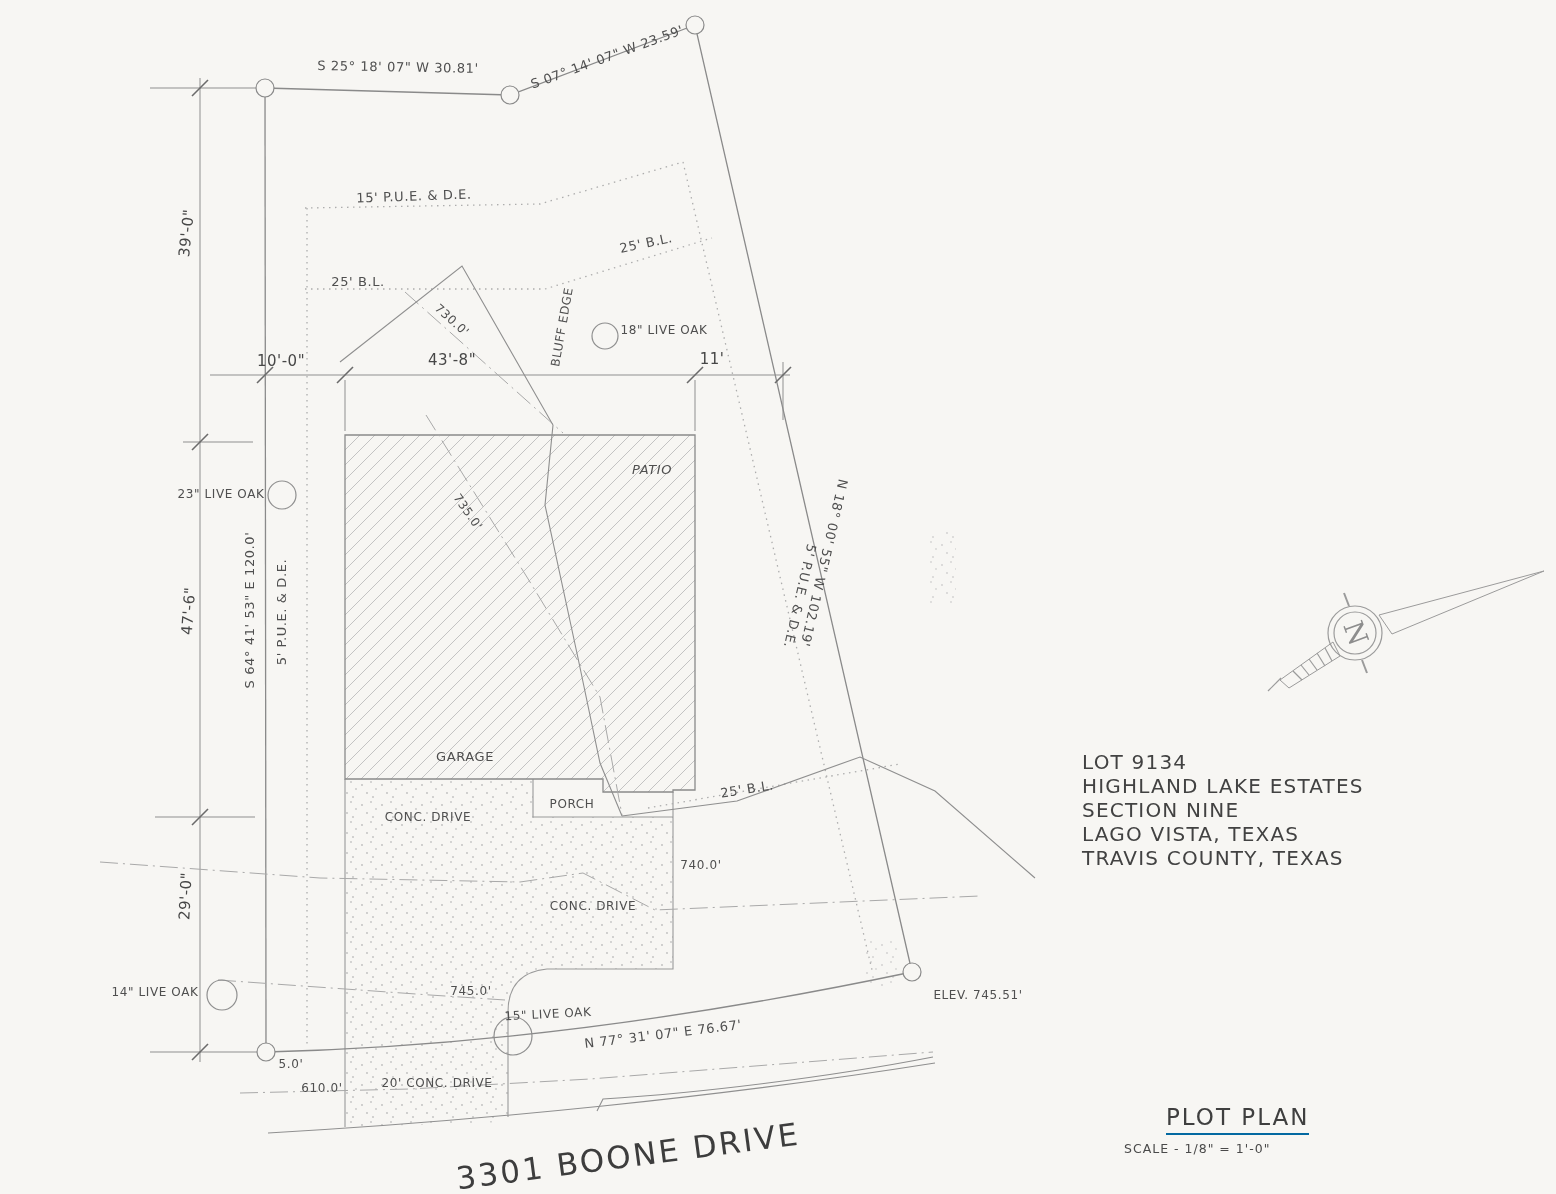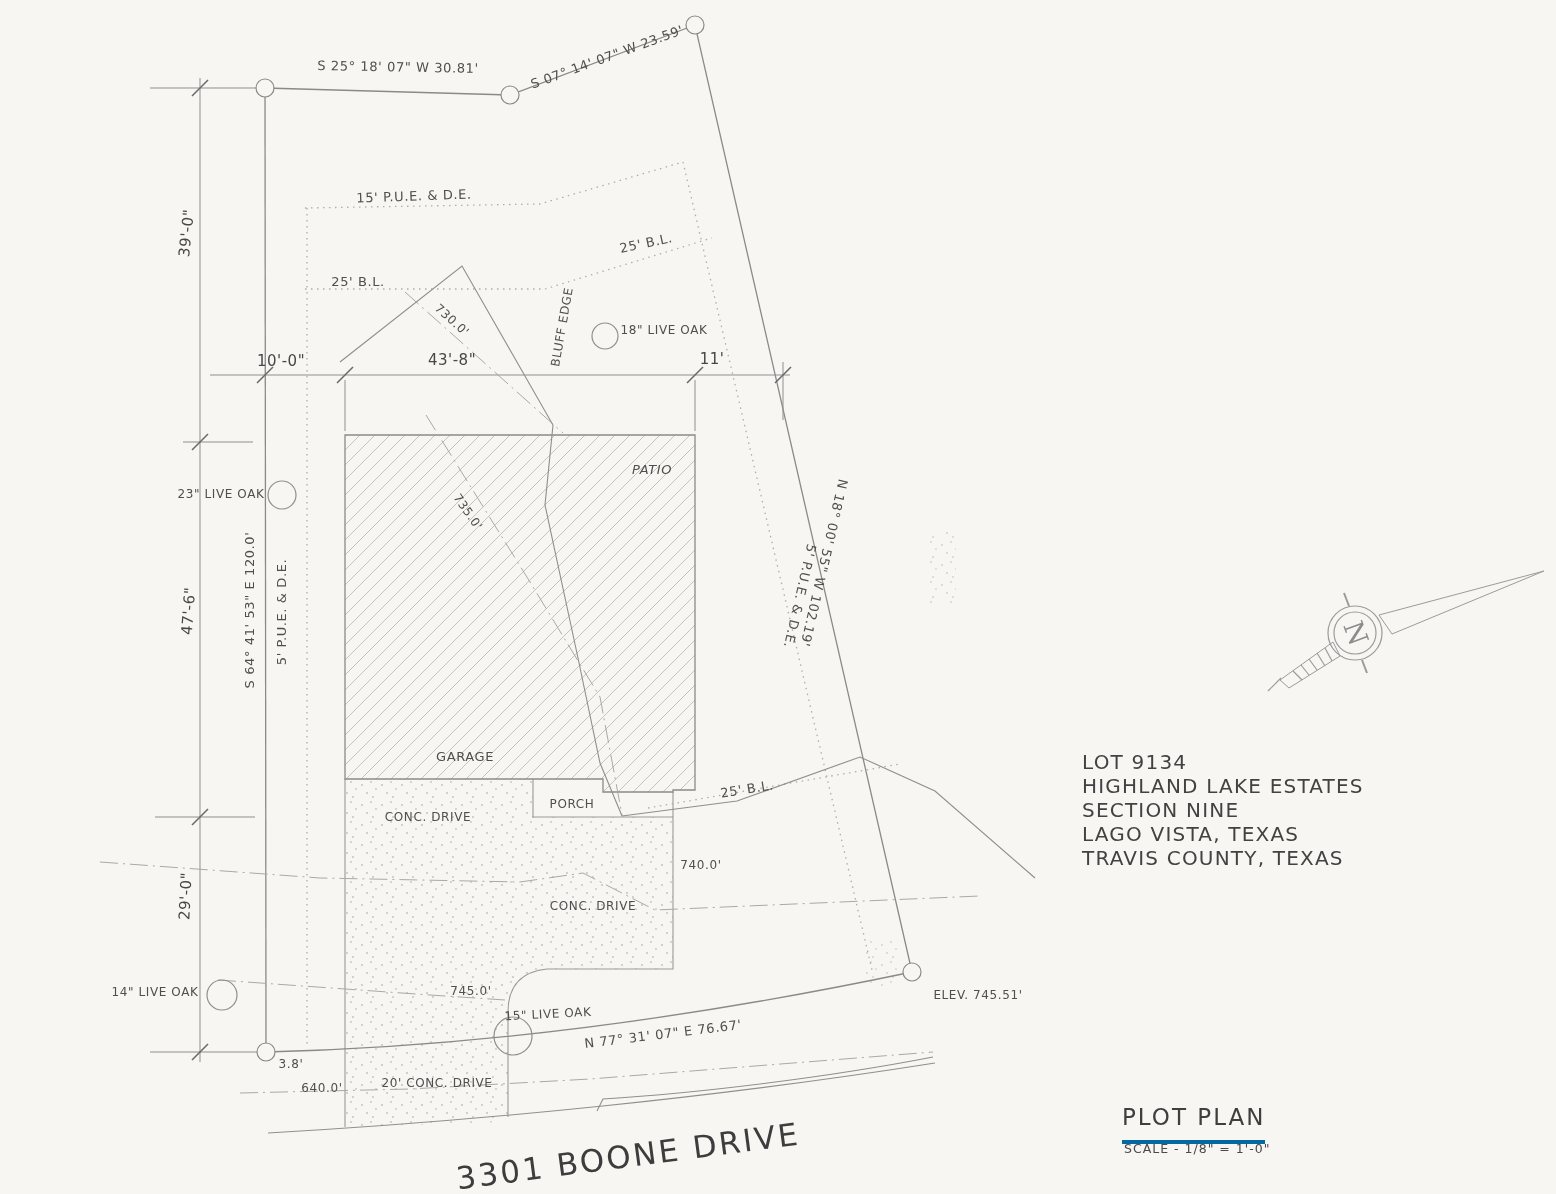--- a/index.html
+++ b/index.html
@@ -13,22 +13,22 @@
   .lbl{
     position:absolute;white-space:nowrap;
     transform:translate(-50%,-50%);
     font-size:13px;letter-spacing:.6px;color:#4f4f4f;line-height:1;
   }
   .sm{font-size:12px;}
   .dim{font-size:15px;letter-spacing:.5px;color:#474747;}
   .res-block{position:absolute;left:398px;top:604px;font-size:13px;letter-spacing:.6px;line-height:20px;color:#4a4a4a;}
   .title-block{position:absolute;left:1082px;top:750px;font-size:20px;letter-spacing:1.2px;line-height:24px;color:#424242;}
   .plan-title{
-    position:absolute;left:1122px;top:1104px;font-size:23px;letter-spacing:2px;color:#3f3f3f;
-    border-bottom:4px solid #0369a1;padding-bottom:10px;
+    position:absolute;left:1166px;top:1104px;font-size:23px;letter-spacing:2px;color:#3f3f3f;
+    border-bottom:2px solid #0369a1;padding-bottom:3px;
   }
   .plan-scale{position:absolute;left:1124px;top:1141px;font-size:12.5px;letter-spacing:1px;color:#4a4a4a;}
   .street{
     position:absolute;left:628px;top:1156px;white-space:nowrap;
     transform:translate(-50%,-50%) rotate(-7.5deg);
     font-size:31px;letter-spacing:2.5px;color:#3d3d3d;
   }
   .north-n{
     position:absolute;left:1356px;top:633px;
     transform:translate(-50%,-50%) rotate(70deg);
@@ -161,41 +161,41 @@
   <span class="lbl" style="left:646px;top:243px;transform:translate(-50%,-50%) rotate(-12deg);">25' B.L.</span>
   <span class="lbl" style="left:358px;top:281px;">25' B.L.</span>
   <span class="lbl" style="left:747px;top:789px;transform:translate(-50%,-50%) rotate(-9deg);">25' B.L.</span>
 
   <span class="lbl dim" style="left:187px;top:233px;transform:translate(-50%,-50%) rotate(-84deg);">39'-0"</span>
   <span class="lbl dim" style="left:189px;top:611px;transform:translate(-50%,-50%) rotate(-86deg);">47'-6"</span>
   <span class="lbl dim" style="left:186px;top:896px;transform:translate(-50%,-50%) rotate(-87deg);">29'-0"</span>
   <span class="lbl dim" style="left:281px;top:361px;">10'-0"</span>
   <span class="lbl dim" style="left:452px;top:360px;">43'-8"</span>
   <span class="lbl dim" style="left:712px;top:359px;">11'</span>
-  <span class="lbl sm" style="left:291px;top:1064px;">3.8'</span>
+  <span class="lbl sm" style="left:291px;top:1064px;">5.0'</span>
 
   <span class="lbl sm" style="left:664px;top:330px;">18" LIVE OAK</span>
   <span class="lbl sm" style="left:221px;top:494px;">23" LIVE OAK</span>
   <span class="lbl sm" style="left:155px;top:992px;">14" LIVE OAK</span>
   <span class="lbl sm" style="left:548px;top:1014px;transform:translate(-50%,-50%) rotate(-3deg);">15" LIVE OAK</span>
 
   <span class="lbl sm" style="left:562px;top:327px;transform:translate(-50%,-50%) rotate(-80deg);">BLUFF EDGE</span>
   <span class="lbl" style="left:652px;top:469px;font-style:italic;">PATIO</span>
   <span class="lbl" style="left:437px;top:756px;margin-left:28px;">GARAGE</span>
   <span class="lbl sm" style="left:572px;top:804px;">PORCH</span>
   <span class="lbl sm" style="left:428px;top:817px;">CONC. DRIVE</span>
   <span class="lbl sm" style="left:593px;top:906px;">CONC. DRIVE</span>
   <span class="lbl sm" style="left:437px;top:1083px;">20' CONC. DRIVE</span>
   <span class="lbl sm" style="left:978px;top:975px;margin-top:20px;">ELEV. 745.51'</span>
 
   <span class="lbl sm" style="left:452px;top:320px;transform:translate(-50%,-50%) rotate(42deg);">730.0'</span>
   <span class="lbl sm" style="left:468px;top:512px;transform:translate(-50%,-50%) rotate(55deg);">735.0'</span>
   <span class="lbl sm" style="left:701px;top:865px;">740.0'</span>
   <span class="lbl sm" style="left:471px;top:991px;">745.0'</span>
-  <span class="lbl sm" style="left:322px;top:1088px;">640.0'</span>
+  <span class="lbl sm" style="left:322px;top:1088px;">610.0'</span>
 
 
   <span class="north-n">N</span>
 
   <div class="street">3301 BOONE DRIVE</div>
 
   <div class="title-block">
     <div>LOT 9134</div>
     <div>HIGHLAND LAKE ESTATES</div>
     <div>SECTION NINE</div>

